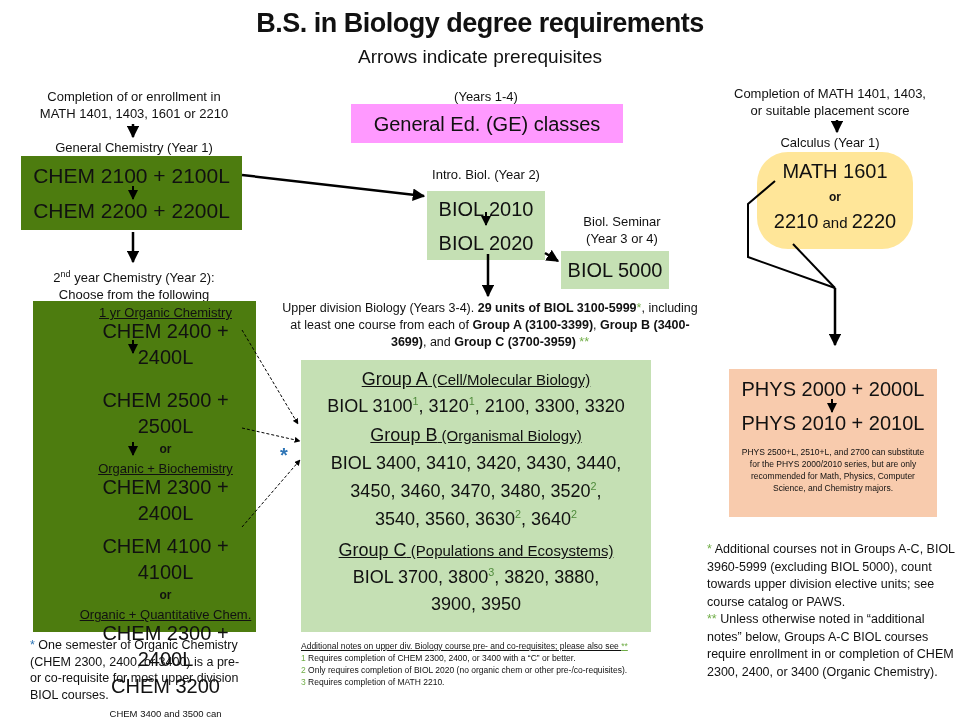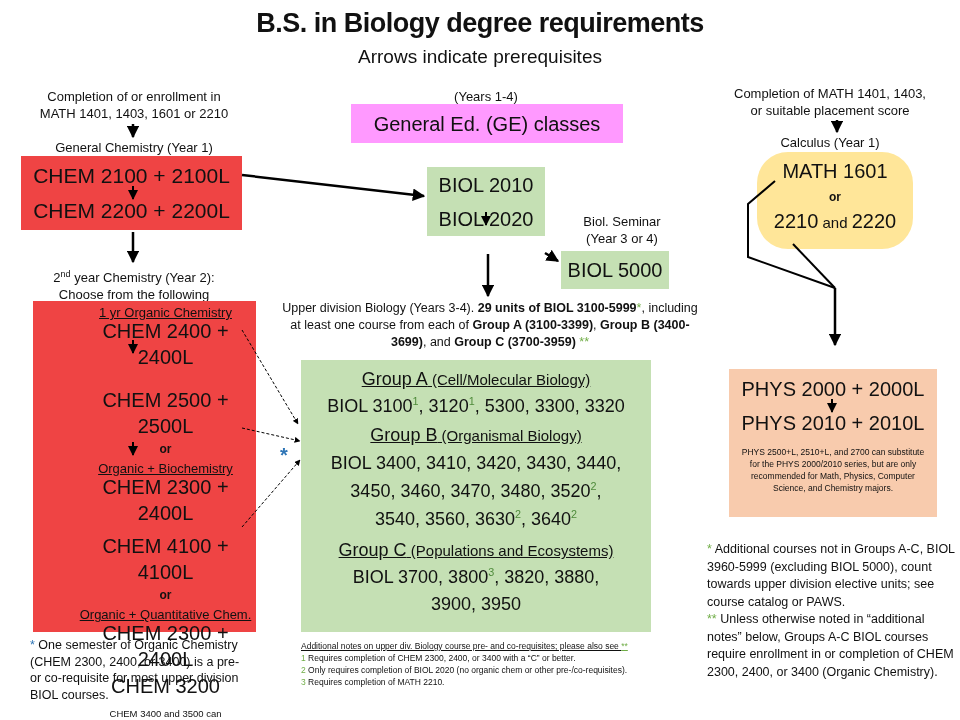--- a/index.html
+++ b/index.html
@@ -4,21 +4,21 @@
 <style>
   * { box-sizing: border-box; margin: 0; padding: 0; }
   html, body { width: 960px; height: 720px; background: #ffffff; overflow: hidden; }
   body { position: relative; font-family: "Liberation Sans", "DejaVu Sans", sans-serif; color: #111; }
   .abs { position: absolute; }
   .center { text-align: center; }
   .title { left: 0; top: 8px; width: 960px; font-size: 27px; font-weight: bold; letter-spacing: -0.5px; }
   .subtitle { left: 0; top: 46px; width: 960px; font-size: 19px; }
   .lbl { font-size: 13px; line-height: 17px; }
   .box { position: absolute; }
-  .blue { background: #ef4444; }
+  .blue { background: #4d7c0f; }
   .pink { background: #ff99ff; }
   .green { background: #c5e0b4; }
   .yellow2 { background: #ffe699; border-radius: 31px; }
   .peach { background: #f8cbad; }
   .course-lg { font-size: 21px; line-height: 26px; }
   .course-md { font-size: 20px; line-height: 26px; }
   .or { font-size: 12px; font-weight: bold; }
   .u { text-decoration: underline; }
   .small { font-size: 9.5px; line-height: 13px; }
   .sup { font-size: 60%; vertical-align: super; line-height: 0; color: #4e8a3a; }
@@ -67,21 +67,21 @@
 <div class="abs note" style="left:30px; top:637px; width:212px; font-size:12.5px; line-height:16.5px;">
   <span class="star-blue">*</span><span> One semester of Organic Chemistry (CHEM 2300,  2400,  or 3400)  is a pre- or co-requisite for most upper division BIOL courses.</span>
 </div>
 
 <div class="abs center lbl" style="left:350px; top:88px; width:272px;">(Years 1-4)</div>
 <div class="box pink center" style="left:351px; top:104px; width:272px; height:39px; padding-top:7px;">
   <span class="course-md">General Ed. (GE) classes</span>
 </div>
 
 <div class="abs center lbl" style="left:418px; top:166px; width:136px;">Intro. Biol. (Year 2)</div>
-<div class="box green center" style="left:427px; top:167px; width:118px; height:69px; padding-top:5px;">
+<div class="box green center" style="left:427px; top:191px; width:118px; height:69px; padding-top:5px;">
   <div class="course-md">BIOL 2010</div>
   <div class="course-md" style="margin-top:8px;">BIOL 2020</div>
 </div>
 
 <div class="abs center lbl" style="left:568px; top:213px; width:108px;">
   <div>Biol. Seminar</div>
   <div>(Year 3 or 4)</div>
 </div>
 <div class="box green center" style="left:561px; top:251px; width:108px; height:38px; padding-top:6px;">
   <span class="course-md">BIOL 5000</span>
@@ -91,21 +91,21 @@
   <span>Upper division Biology (Years 3-4). </span><b>29 units of BIOL 3100-5999</b><span class="star-green">*</span><span>, including at least one course from each of </span><b>Group A (3100-3399)</b><span>, </span><b>Group B (3400-3699)</b><span>, and </span><b>Group C (3700-3959)</b><span class="star-green"> **</span>
 </div>
 
 <div class="abs star-blue" style="left:280px; top:444px; font-size:20px; font-weight:bold;">*</div>
 
 <div class="box green center" style="left:301px; top:360px; width:350px; height:272px; padding-top:8px;">
   <div style="font-size:18px; line-height:22px;"><span class="u"><span>Group A</span><span style="font-size:15px;"> (Cell/Molecular  Biology)</span></span></div>
   <div style="font-size:18px; line-height:24px; margin-top:3px;">
     <span>BIOL 3100</span><span class="sup">1</span>,
     <span>3120</span><span class="sup">1</span>,
-    <span>5300</span>,
+    <span>2100</span>,
     <span>3300</span>,
     <span>3320</span>
   </div>
   <div style="font-size:18px; line-height:22px; margin-top:6px;"><span class="u"><span>Group B</span><span style="font-size:15px;"> (Organismal Biology)</span></span></div>
   <div style="font-size:18px; line-height:28px; margin-top:2px;">
     <div>BIOL 3400, 3410, 3420, 3430, 3440,</div>
     <div><span>3450, 3460, 3470, 3480, 3520</span><span class="sup">2</span><span>,</span></div>
     <div><span>3540, 3560, 3630</span><span class="sup">2</span><span>, 3640</span><span class="sup">2</span></div>
   </div>
   <div style="font-size:18px; line-height:22px; margin-top:6px;"><span class="u"><span>Group C</span><span style="font-size:15px;"> (Populations and Ecosystems)</span></span></div>

